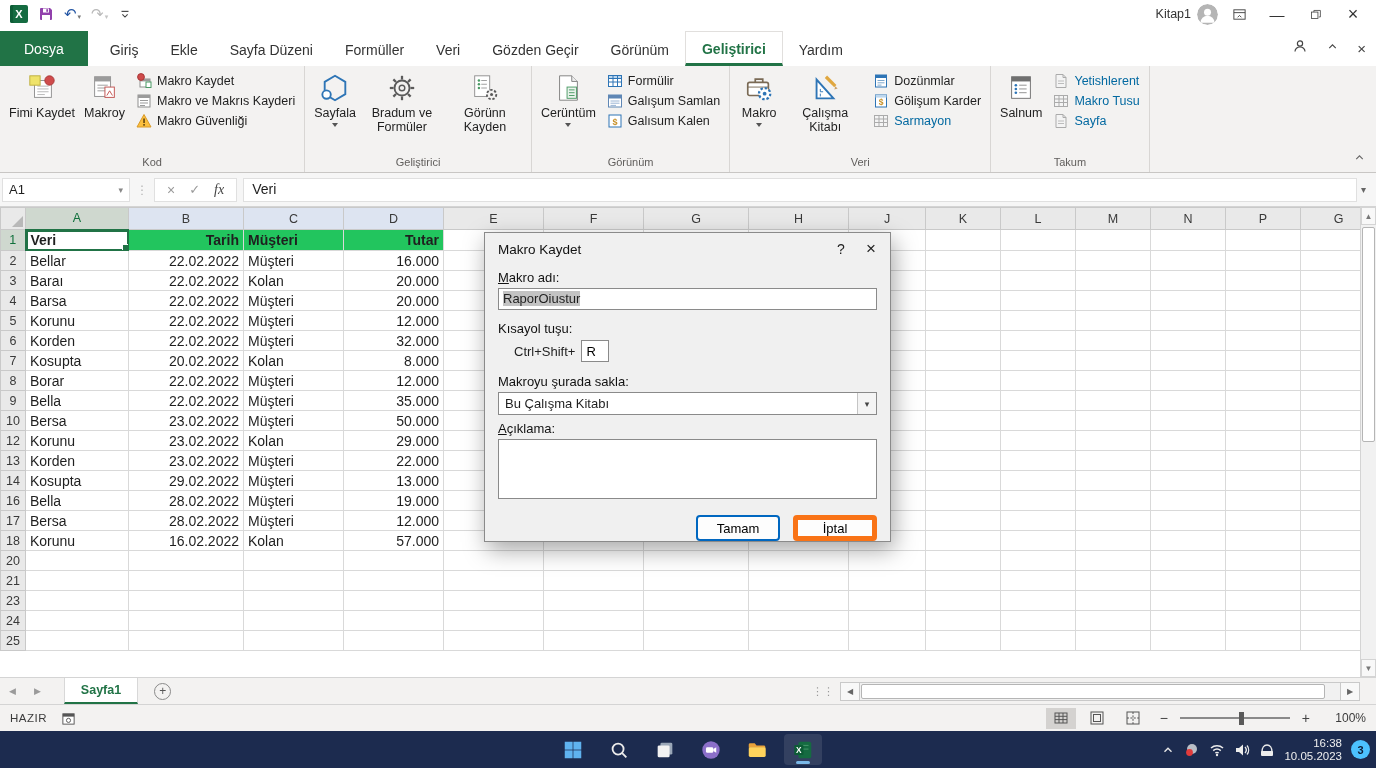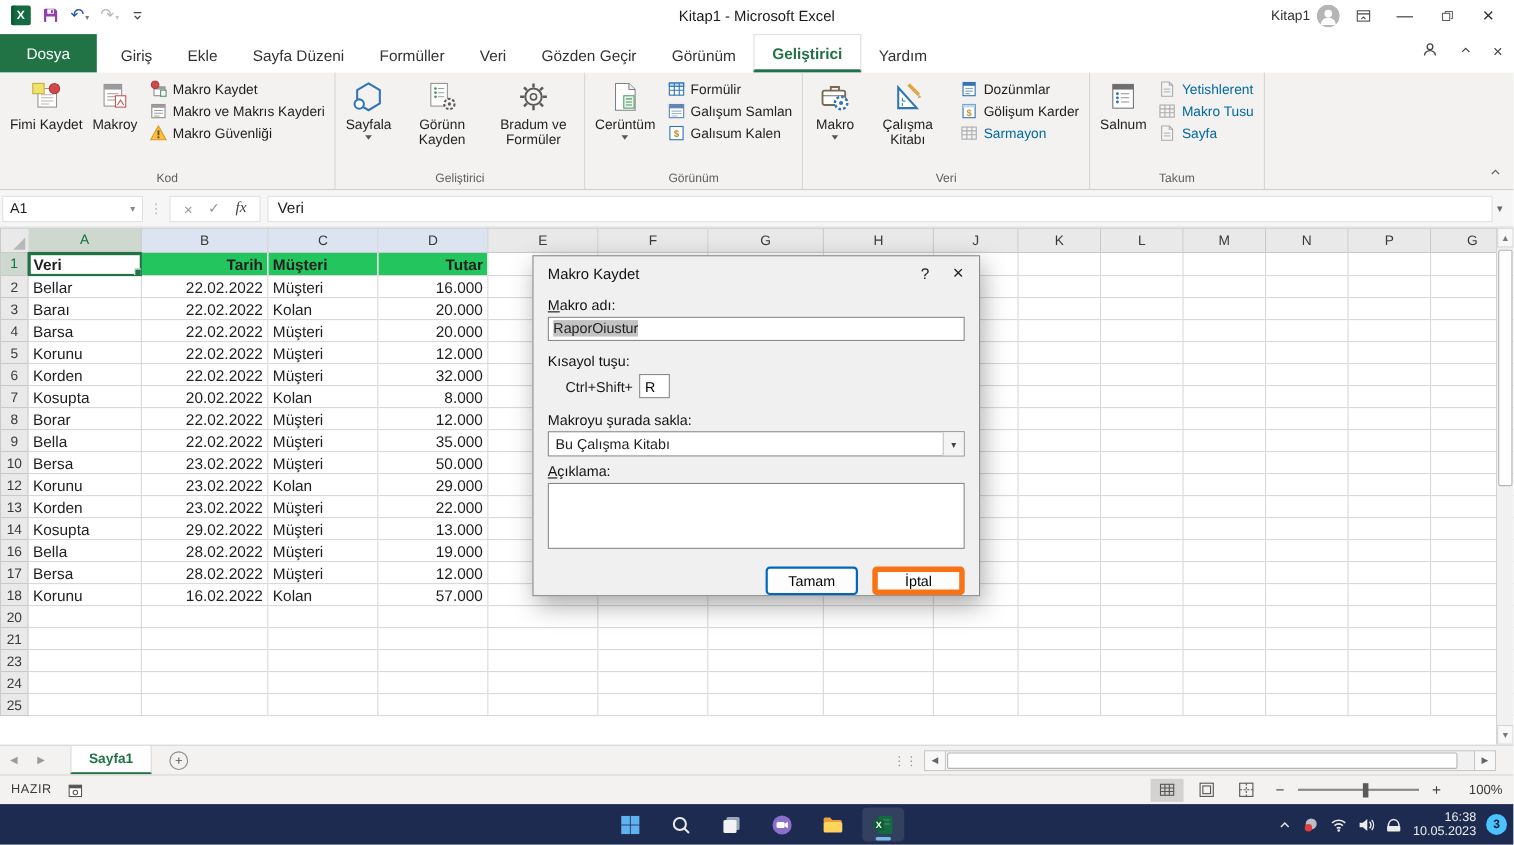--- a/index.html
+++ b/index.html
@@ -158,21 +158,20 @@
         </span>
       <span><span class="undo-glyph">↶</span><span class="mini-chev">▾</span></span>
       <span><span class="redo-glyph">↷</span><span class="mini-chev" style="color:#c5c5c5">▾</span></span>
       <span class="qat-more">
           <svg width="14" height="14" viewBox="0 0 16 16">
             <line x1="4" y1="5" x2="12" y2="5" stroke="#444" stroke-width="1.3"></line>
             <path d="M5 8.5 l3 3 3-3" fill="none" stroke="#444" stroke-width="1.3"></path>
           </svg>
         </span>
     </div>
-    <span id="win-title">Kitap1  -  Microsoft Excel</span>
     <div class="tb-right">
       <span class="acct">Kitap1</span>
       <span class="avatar"><svg width="21" height="21" viewBox="0 0 24 24">
             <circle cx="12" cy="12" r="12" fill="#b5b5b5"></circle>
             <circle cx="12" cy="9.5" r="4" fill="#fff"></circle>
             <path d="M4 21.5 a8 8 0 0 1 16 0 z" fill="#fff"></path>
           </svg></span>
       <span class="winbtn">
           <svg width="15" height="15" viewBox="0 0 16 16">
             <rect x="2" y="3" width="12" height="10" fill="none" stroke="#444"></rect>
@@ -294,51 +293,51 @@
                   <polygon points="16,3 27,9.5 27,22.5 16,29 5,22.5 5,9.5" fill="none" stroke="#2e75b6" stroke-width="2"></polygon>
                   <circle cx="7" cy="23" r="4.5" fill="#fff" stroke="#2e75b6" stroke-width="2"></circle>
                 </svg>
               </span>
               <span class="lbl">Sayfala</span>
               <span class="chev"></span>
             </div>
             <div class="btn-big">
               <span class="ricon">
                 <svg viewBox="0 0 32 32">
-                  <rect x="5" y="3" width="16" height="22" fill="#fff" stroke="#8f8f8f"></rect>
-                  <circle cx="9.5" cy="8" r="1.3" fill="#4a9a64"></circle>
-                  <line x1="12" y1="8" x2="18" y2="8" stroke="#9b9b9b"></line>
-                  <circle cx="9.5" cy="12" r="1.3" fill="#4a9a64"></circle>
-                  <line x1="12" y1="12" x2="18" y2="12" stroke="#9b9b9b"></line>
-                  <circle cx="9.5" cy="16" r="1.3" fill="#4a9a64"></circle>
-                  <line x1="12" y1="16" x2="18" y2="16" stroke="#9b9b9b"></line>
-                  <circle cx="23" cy="23" r="5" fill="#f3f2f1" stroke="#5a5a5a" stroke-width="2" stroke-dasharray="2.5 1.8"></circle>
-                  <circle cx="23" cy="23" r="1.6" fill="#5a5a5a"></circle>
-                </svg>
-              </span>
-              <span class="lbl">Görünn Kayden</span>
-            </div>
-            <div class="btn-big">
-              <span class="ricon">
-                <svg viewBox="0 0 32 32">
                   <circle cx="16" cy="16" r="8" fill="none" stroke="#5a5a5a" stroke-width="2"></circle>
                   <circle cx="16" cy="16" r="3" fill="none" stroke="#5a5a5a" stroke-width="1.5"></circle>
                   <g stroke="#5a5a5a" stroke-width="2.4">
                     <line x1="16" y1="3" x2="16" y2="7"></line>
                     <line x1="16" y1="25" x2="16" y2="29"></line>
                     <line x1="3" y1="16" x2="7" y2="16"></line>
                     <line x1="25" y1="16" x2="29" y2="16"></line>
                     <line x1="6.8" y1="6.8" x2="9.6" y2="9.6"></line>
                     <line x1="22.4" y1="22.4" x2="25.2" y2="25.2"></line>
                     <line x1="6.8" y1="25.2" x2="9.6" y2="22.4"></line>
                     <line x1="22.4" y1="9.6" x2="25.2" y2="6.8"></line>
                   </g>
                 </svg>
               </span>
               <span class="lbl">Bradum ve Formüler</span>
+            </div>
+            <div class="btn-big">
+              <span class="ricon">
+                <svg viewBox="0 0 32 32">
+                  <rect x="5" y="3" width="16" height="22" fill="#fff" stroke="#8f8f8f"></rect>
+                  <circle cx="9.5" cy="8" r="1.3" fill="#4a9a64"></circle>
+                  <line x1="12" y1="8" x2="18" y2="8" stroke="#9b9b9b"></line>
+                  <circle cx="9.5" cy="12" r="1.3" fill="#4a9a64"></circle>
+                  <line x1="12" y1="12" x2="18" y2="12" stroke="#9b9b9b"></line>
+                  <circle cx="9.5" cy="16" r="1.3" fill="#4a9a64"></circle>
+                  <line x1="12" y1="16" x2="18" y2="16" stroke="#9b9b9b"></line>
+                  <circle cx="23" cy="23" r="5" fill="#f3f2f1" stroke="#5a5a5a" stroke-width="2" stroke-dasharray="2.5 1.8"></circle>
+                  <circle cx="23" cy="23" r="1.6" fill="#5a5a5a"></circle>
+                </svg>
+              </span>
+              <span class="lbl">Görünn Kayden</span>
             </div>
           </div>
           <div class="rgroup-label">Geliştirici</div>
         </div>
         <div class="rgroup">
           <div class="rgroup-content">
             <div class="btn-big">
               <span class="ricon">
                 <svg viewBox="0 0 32 32">
                   <path d="M7 3 h13 l6 6 v20 H7 z" fill="#fff" stroke="#7f7f7f"></path>

